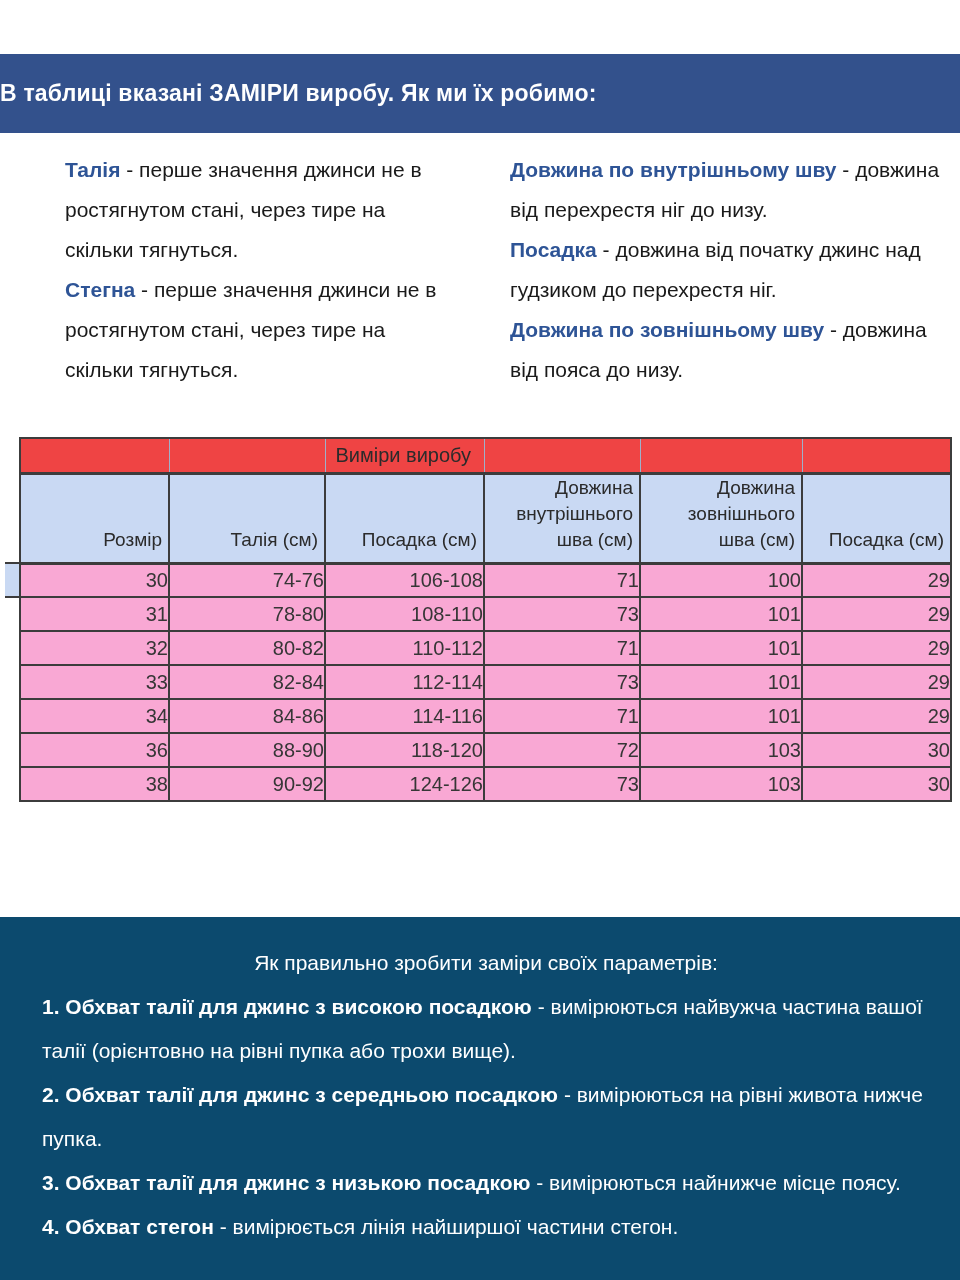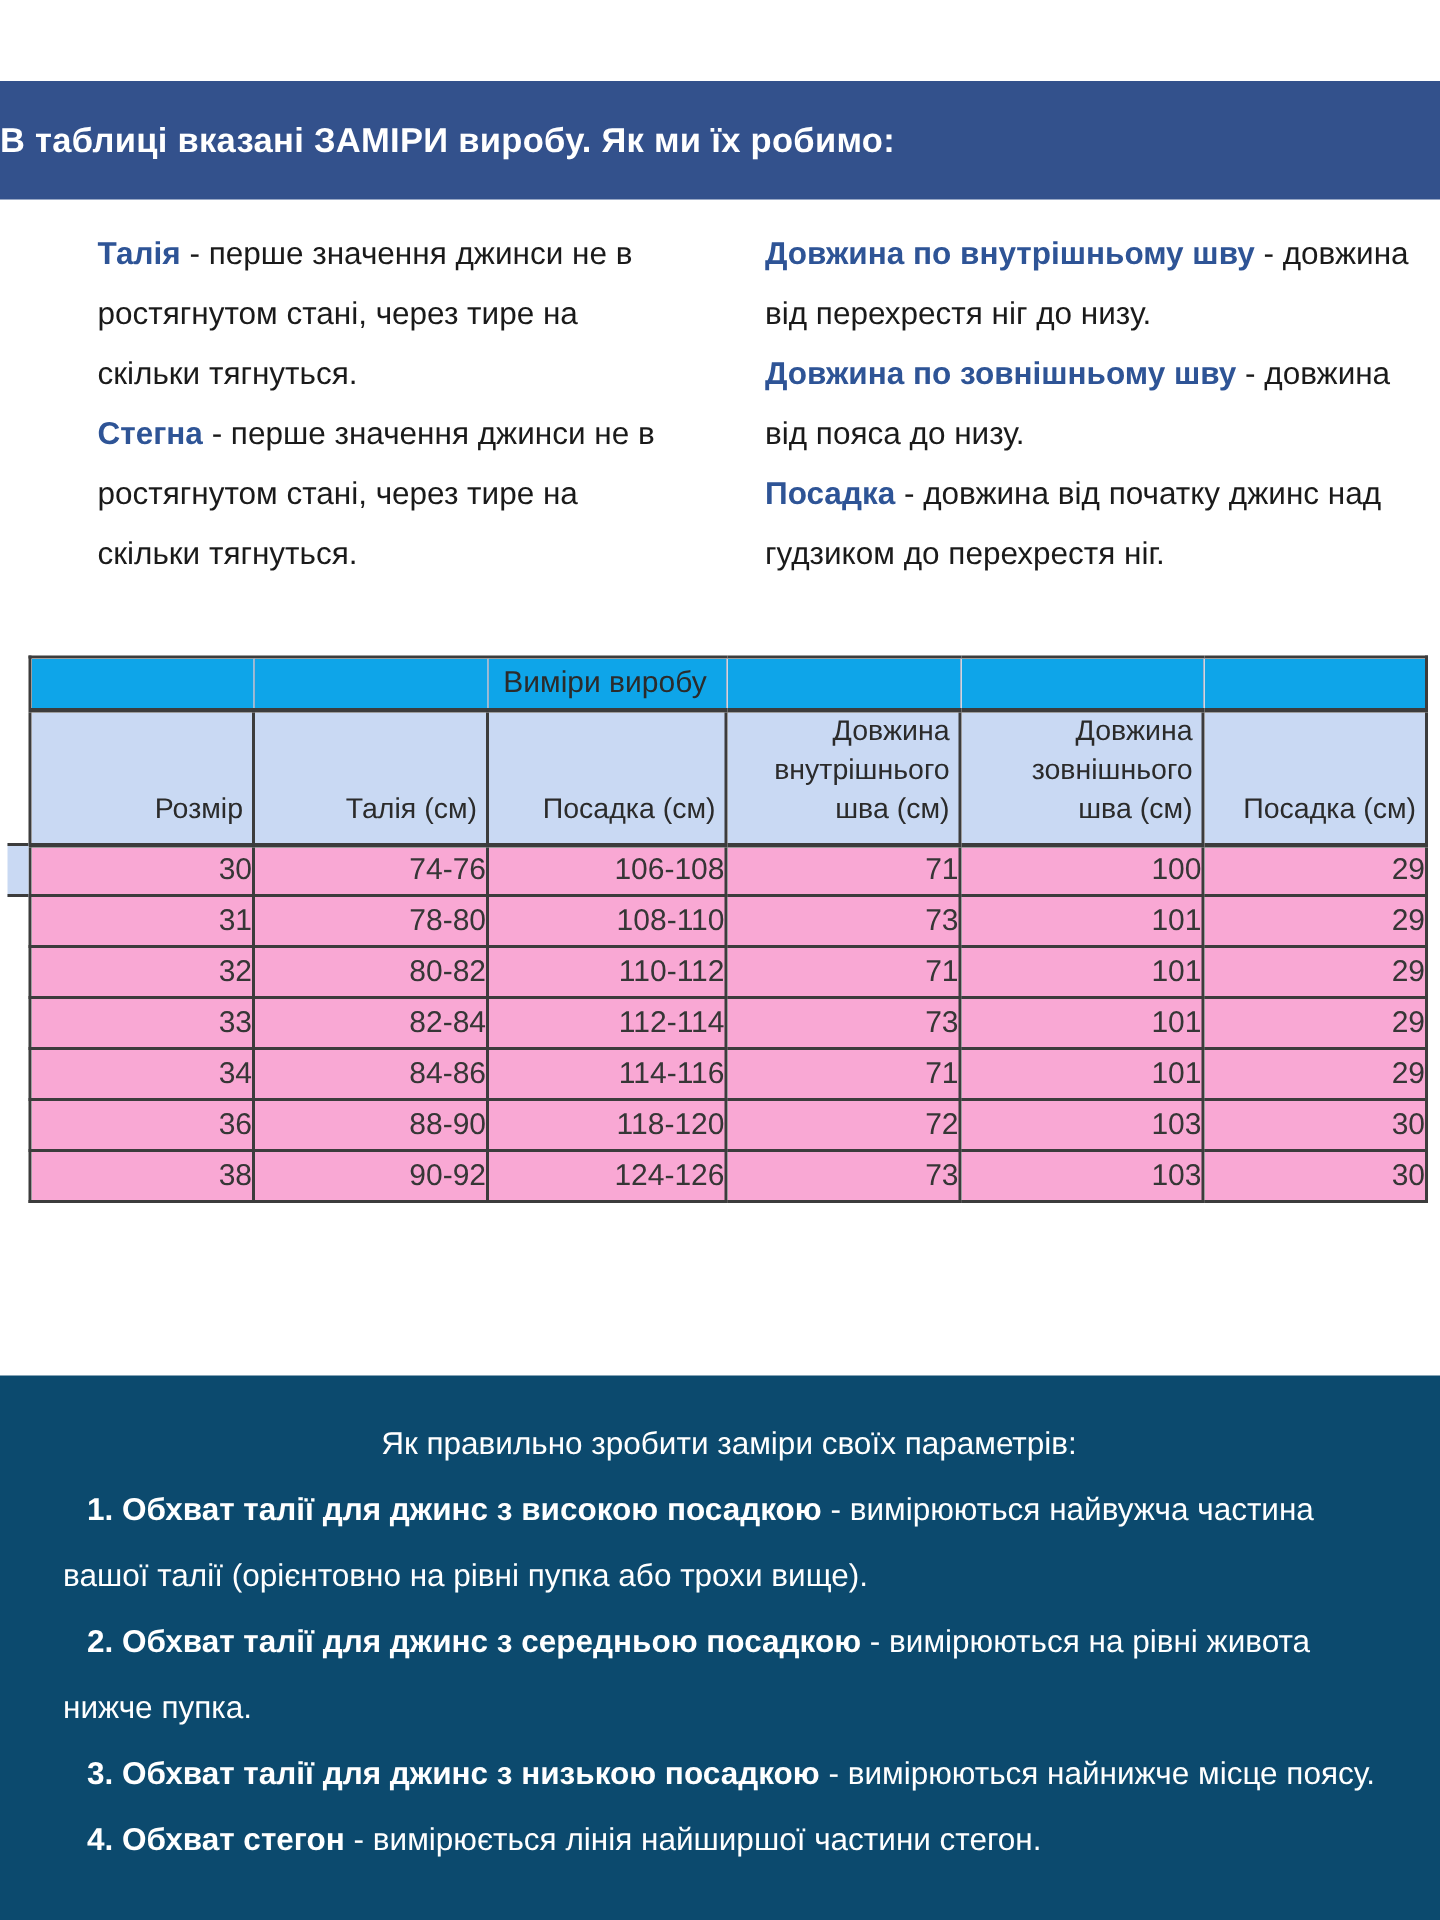--- a/index.html
+++ b/index.html
@@ -32,21 +32,21 @@
   .def-term { color:#2E5496; font-weight:bold; }
 
   
   .size-table-wrap { position:absolute; top:437px; left:19px; width:931px; }
   table.size-table {
     border-collapse:collapse; table-layout:fixed; width:931px;
     font-size:20px; color:#303030;
   }
   table.size-table td, table.size-table th { overflow:hidden; }
   tr.band-row td {
-    height:35px; background:#0ea5e9;
+    height:35px; background:#ef4444;
     border-top:2px solid #3c3c3c;
     border-bottom:3px solid #3c3c3c;
     border-left:1px solid #9FB0C9; border-right:1px solid #9FB0C9;
     font-size:20px; color:#2b2b2b; text-align:left; padding-left:10px;
     font-weight:normal;
     margin-top:48px;
   }
   tr.band-row td:first-child { border-left:2px solid #3c3c3c; }
   tr.band-row td:last-child  { border-right:2px solid #3c3c3c; }
   tr.head-row th {
@@ -68,39 +68,39 @@
 
   
   .instructions {
     position:absolute; top:917px; left:0; width:960px; height:363px;
     background:#0c4a6e; color:#fff;
     padding:24px 30px 0 42px;
     font-size:21px; line-height:44px;
   }
   .instructions .heading { text-align:center; font-weight:normal; }
   .instructions p { margin:0; }
-  .item-bold { font-weight:bold;margin-left:16px; }
+  .item-bold { font-weight:bold; }
 </style>
 </head>
 <body>
 
 <div class="banner">
   <span>В таблиці вказані ЗАМІРИ виробу. Як ми їх робимо:</span>
 </div>
 
 <div class="defs">
   <div class="defs-col defs-left" id="defs-left">
       <p><span class="def-term">Талія</span><span> - перше значення джинси не в ростягнутом стані, через тире на скільки тягнуться.</span></p>
       <p><span class="def-term">Стегна</span><span> - перше значення джинси не в ростягнутом стані, через тире на скільки тягнуться.</span></p>
     </div>
   <div class="defs-divider"></div>
   <div class="defs-col defs-right" id="defs-right">
       <p><span class="def-term">Довжина по внутрішньому шву</span><span> - довжина від перехрестя ніг до низу.</span></p>
+      <p><span class="def-term">Посадка</span><span> - довжина від початку джинс над гудзиком до перехрестя ніг.</span></p>
       <p><span class="def-term">Довжина по зовнішньому шву</span><span> - довжина від пояса до низу.</span></p>
-      <p><span class="def-term">Посадка</span><span> - довжина від початку джинс над гудзиком до перехрестя ніг.</span></p>
     </div>
 </div>
 
 <div class="size-table-wrap">
   <table class="size-table" id="size-table">
     <colgroup>
       <col style="width:149px">
         <col style="width:156px">
         <col style="width:159px">
       <col style="width:156px">

